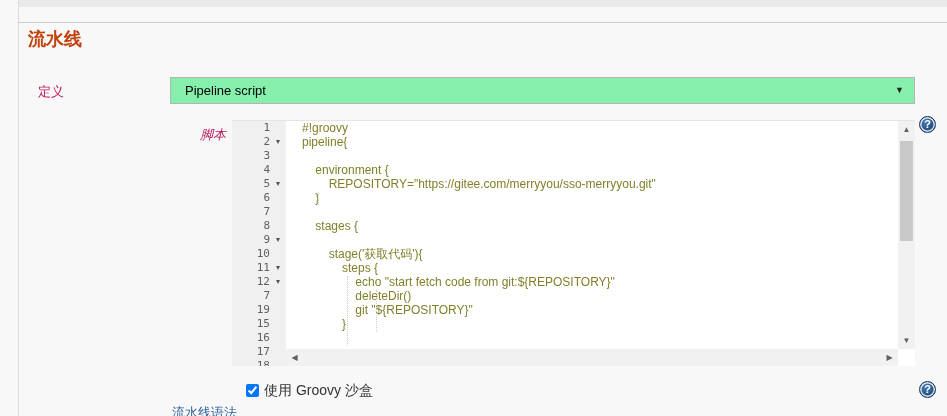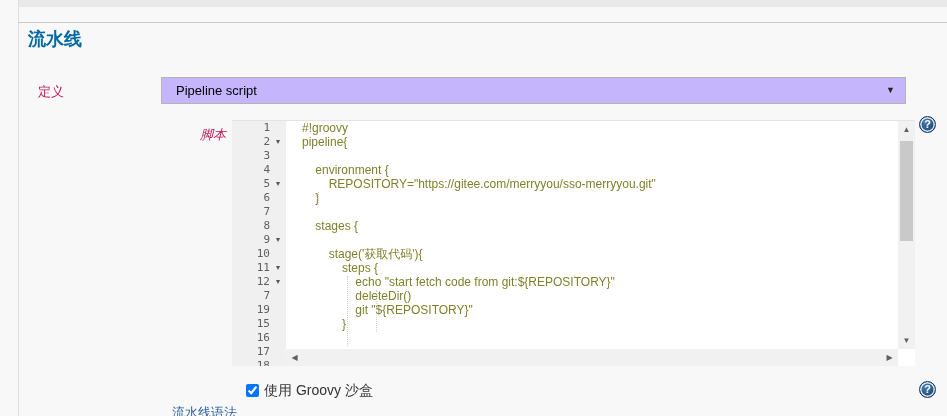--- a/index.html
+++ b/index.html
@@ -6,28 +6,28 @@
   body{
     width:947px;height:416px;position:relative;overflow:hidden;
     background:#f8f8f8;
     font-family:"Liberation Sans","DejaVu Sans",sans-serif;
     color:#333;
   }
   .abs{position:absolute;}
   .top-band{left:18px;top:0;right:0;height:7px;background:#e9e9e9;}
   .left-vline{left:18px;top:0;width:1px;height:416px;background:#dddddd;}
   .divider{left:18px;top:22px;right:0;height:1px;background:#cccccc;}
-  .heading{left:28px;top:27px;font-size:18px;font-weight:bold;color:#0369a1;}
+  .heading{left:28px;top:27px;font-size:18px;font-weight:bold;color:#c2410c;}
   .label{font-size:13px;color:#be185d;}
   .def-label{left:38px;top:83px;}
   .script-label{left:200px;top:126px;font-style:italic;}
 
   .select-box{
-    left:161px;top:77px;width:745px;height:27px;box-sizing:border-box;
-    background:#c4b5fd;border:1px solid #b4b4b4;cursor:default;padding-left:12px;
+    left:170px;top:77px;width:745px;height:27px;box-sizing:border-box;
+    background:#86efac;border:1px solid #b4b4b4;cursor:default;padding-left:12px;
   }
   .select-text{position:absolute;left:14px;top:0;line-height:25px;font-size:13px;color:#000;}
   .select-arrow{position:absolute;right:10px;top:0;line-height:25px;font-size:9px;color:#222;}
 
   .editor{
     left:232px;top:120px;width:683px;height:245px;overflow:hidden;
     background:#ffffff;border-top:1px solid #e4e4e4;
   }
   .gutter{
     position:absolute;left:0;top:0;width:54px;height:245px;

